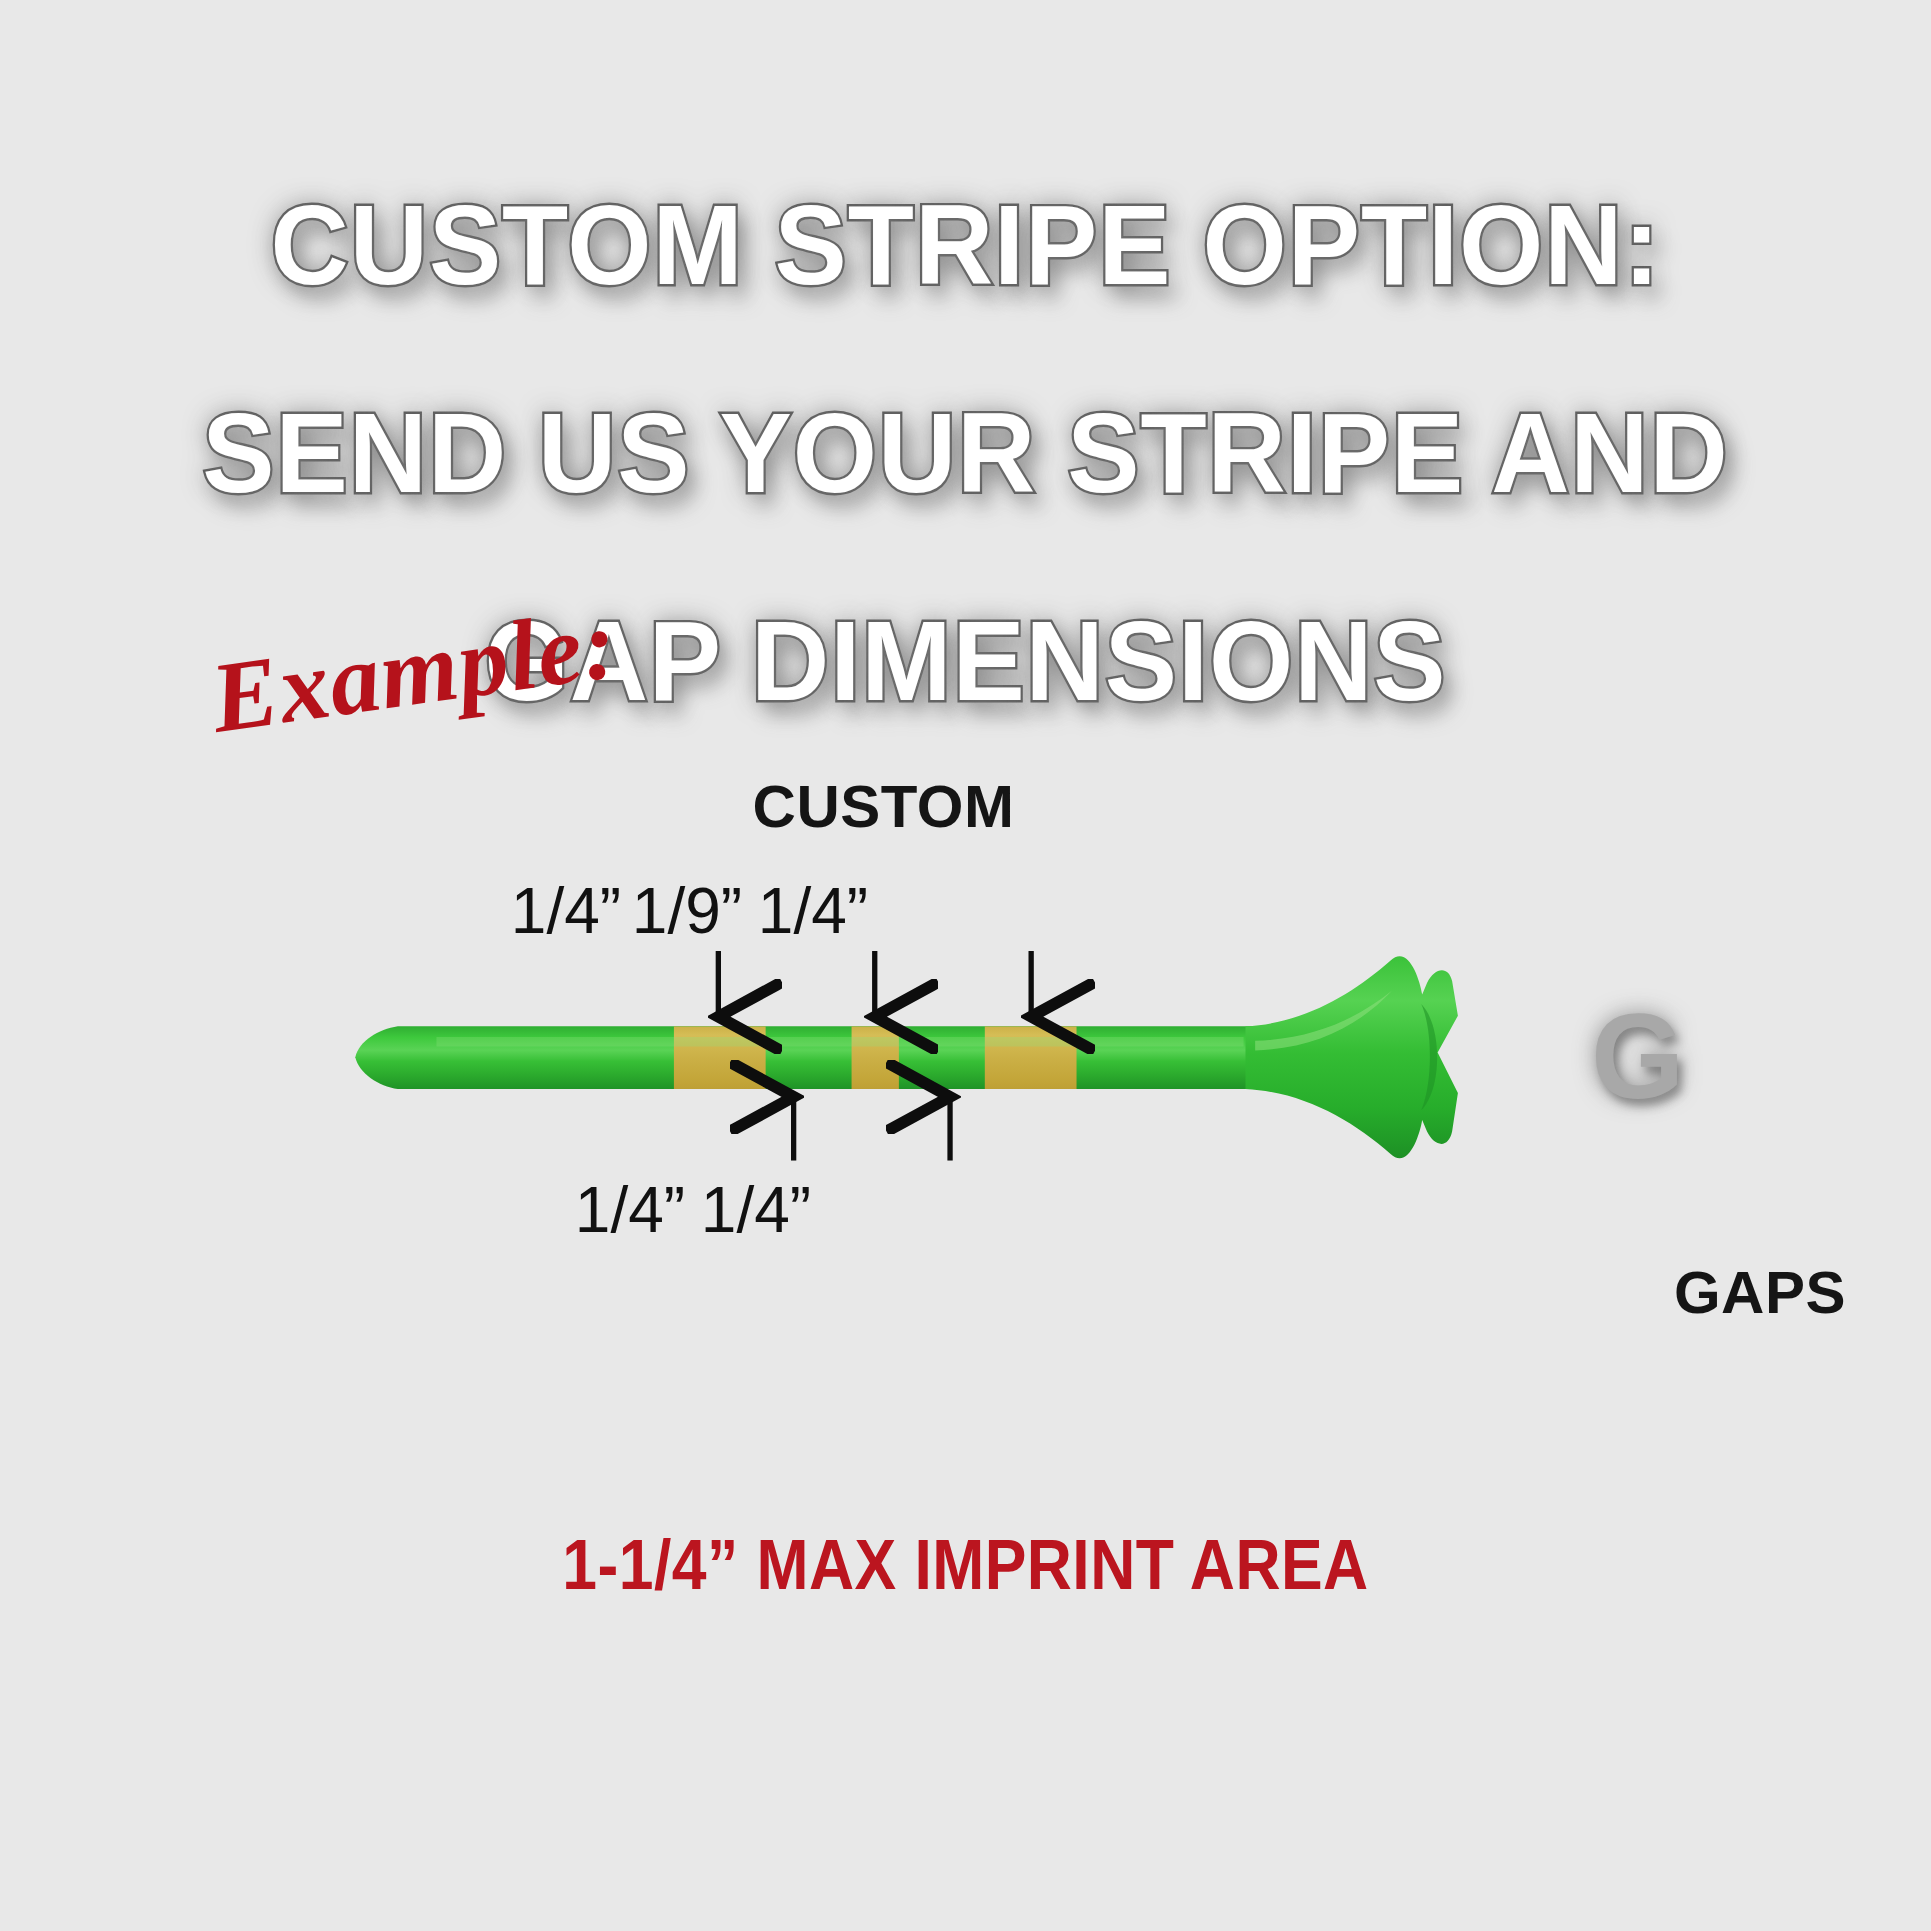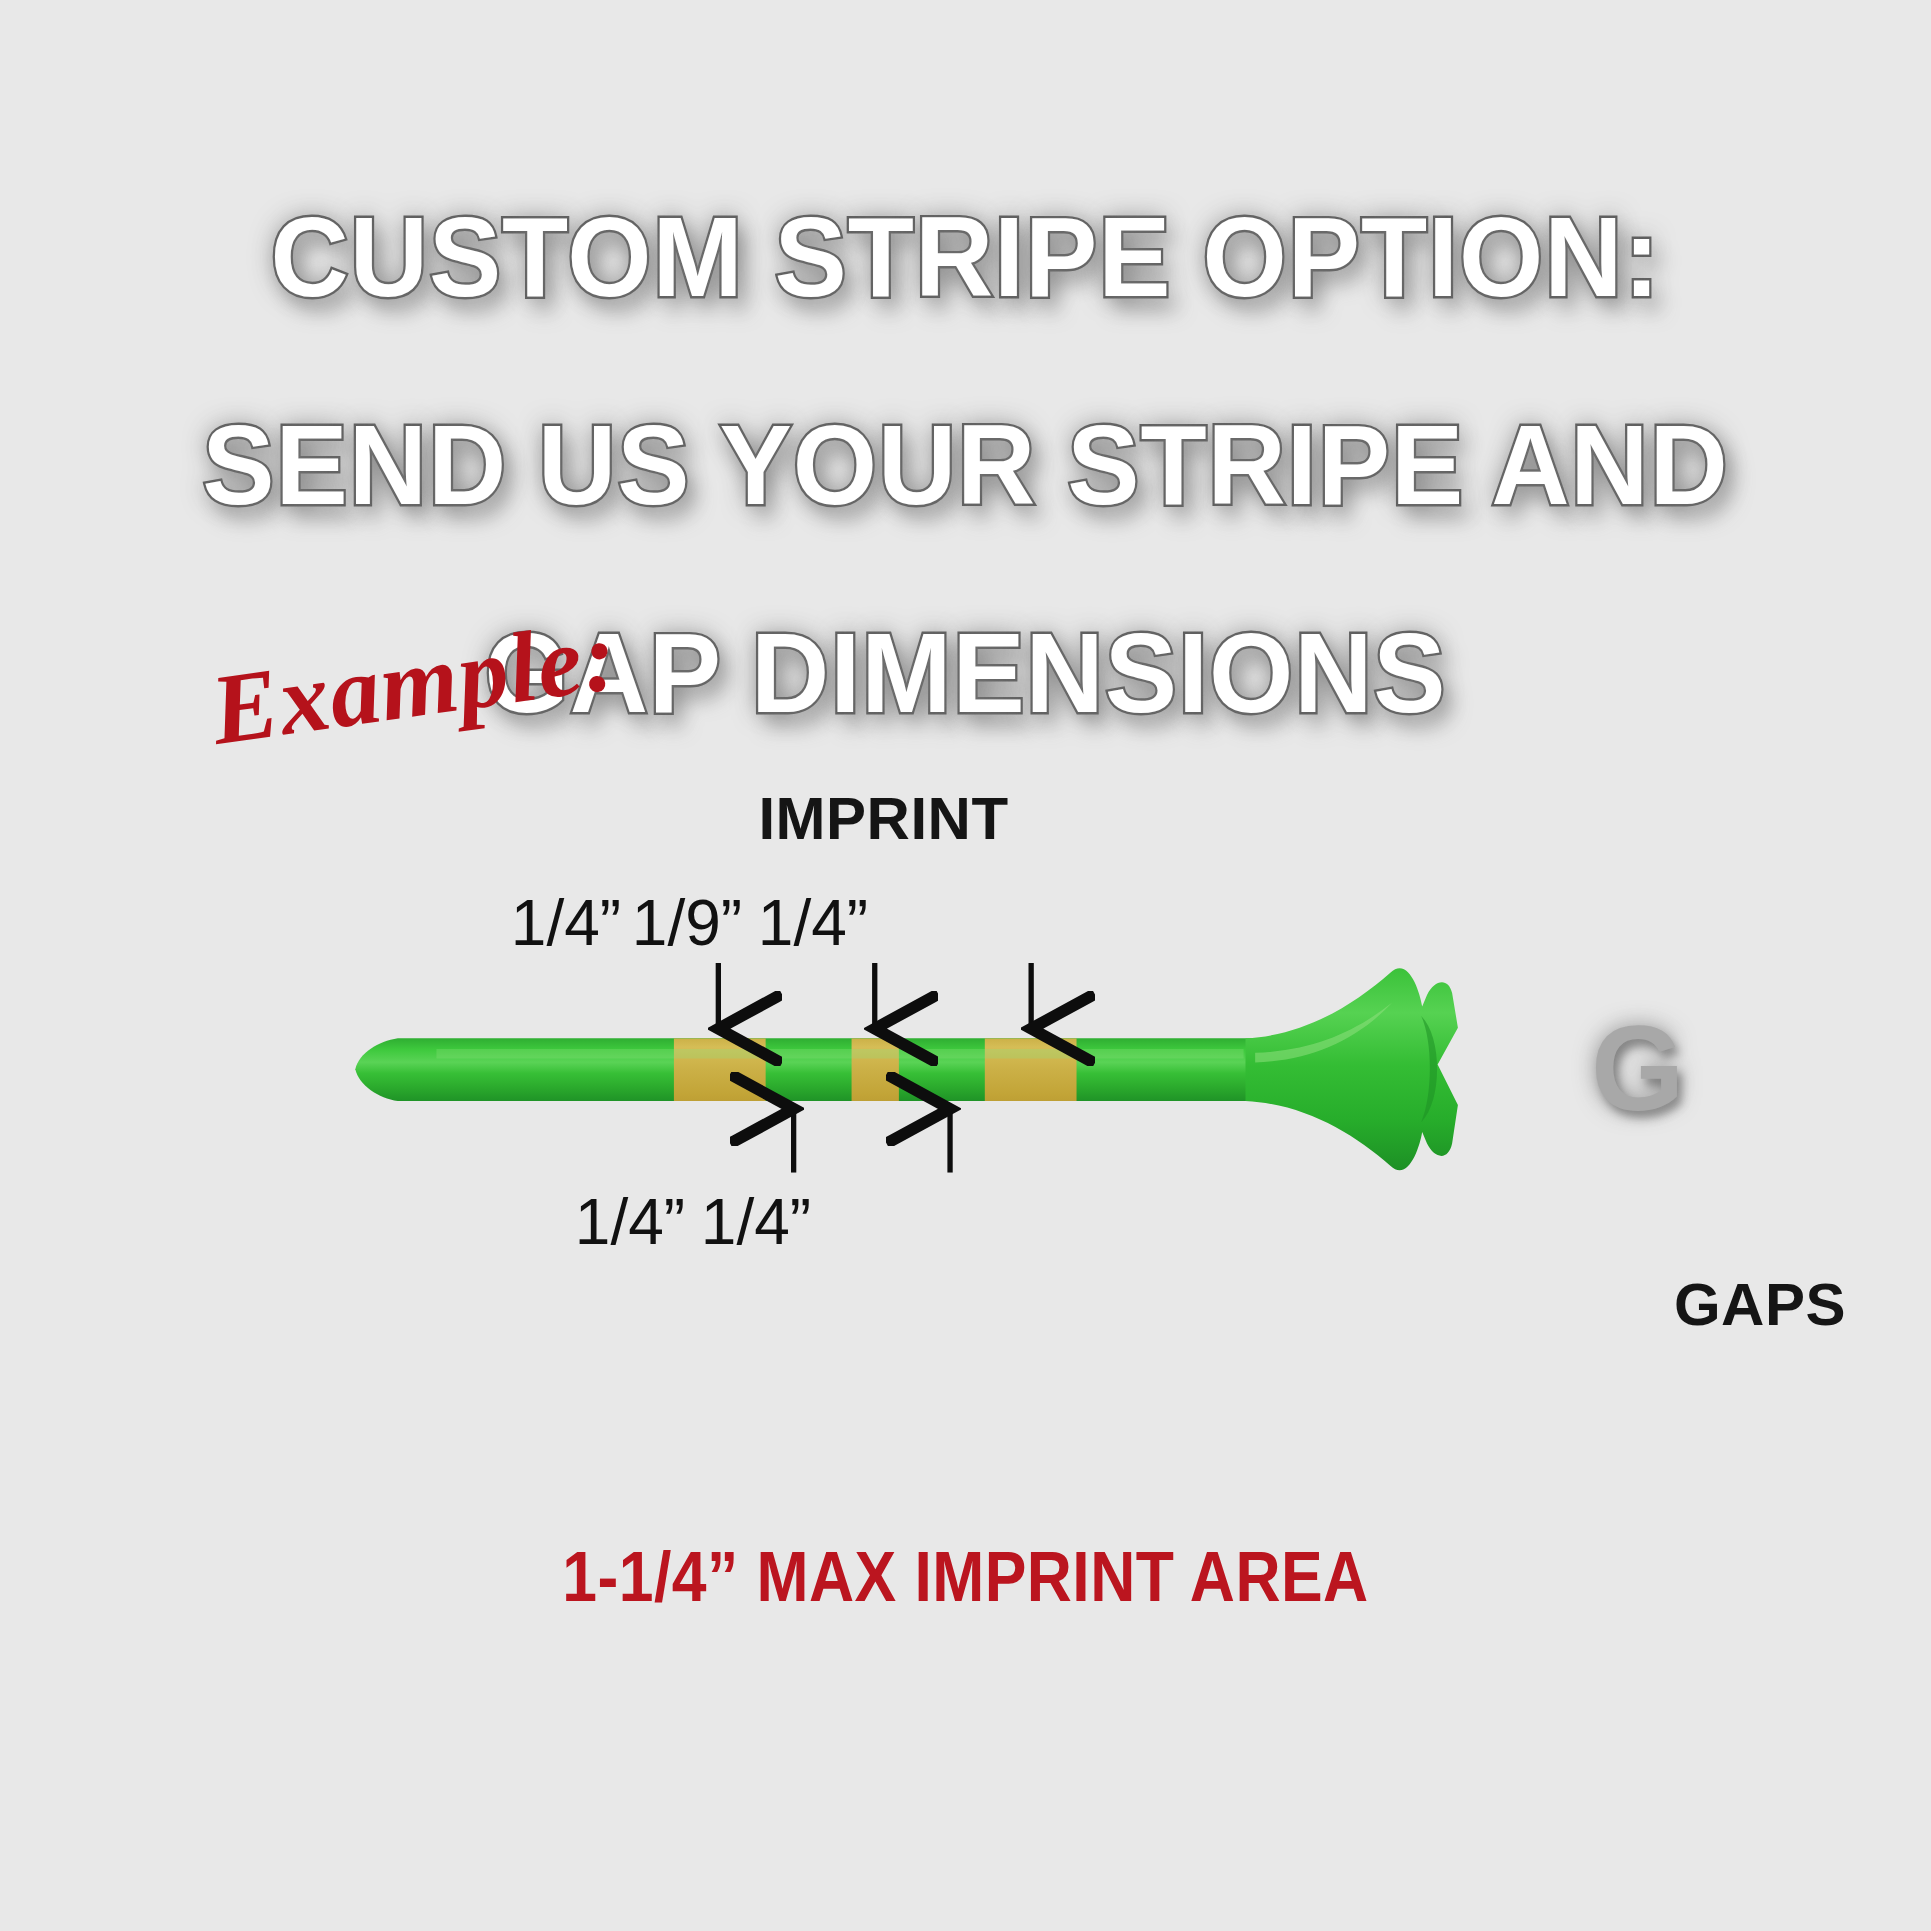--- a/index.html
+++ b/index.html
@@ -3,21 +3,21 @@
 <meta charset="utf-8">
 <style>
   html,body{margin:0;padding:0;}
   body{
     width:1931px;height:1931px;
     background:#e8e8e8;
     font-family:"Liberation Sans", sans-serif;
     overflow:hidden;
     position:relative;
   }
-  .stage{position:absolute;inset:0;margin-top:12px;}
+  .stage{position:absolute;inset:0;}
 
   
   .headline{
     position:absolute;
     left:0; right:0; top:89px;
     text-align:center;
     font-family:"Liberation Sans", sans-serif;
     font-weight:700;
     font-size:114px;
     line-height:104px;
@@ -117,21 +117,21 @@
 
   <div class="headline">
     <span class="headline-line">CUSTOM STRIPE OPTION:</span>
     <span class="headline-line">SEND US YOUR STRIPE AND</span>
     <span class="headline-line">GAP DIMENSIONS</span>
   </div>
 
   <div class="example">Example:</div>
 
   <div class="lbl-stripes">
-    <span>IMPRINT</span>
+    <span>CUSTOM</span>
   </div>
 
   <div class="dim top" style="left:566px;">1/4”</div>
   <div class="dim top" style="left:687px;">1/9”</div>
   <div class="dim top" style="left:813px;">1/4”</div>
 
   <div class="dim bottom" style="left:630px;">1/4”</div>
   <div class="dim bottom" style="left:756px;">1/4”</div>
 
   <div class="lbl-gaps">

